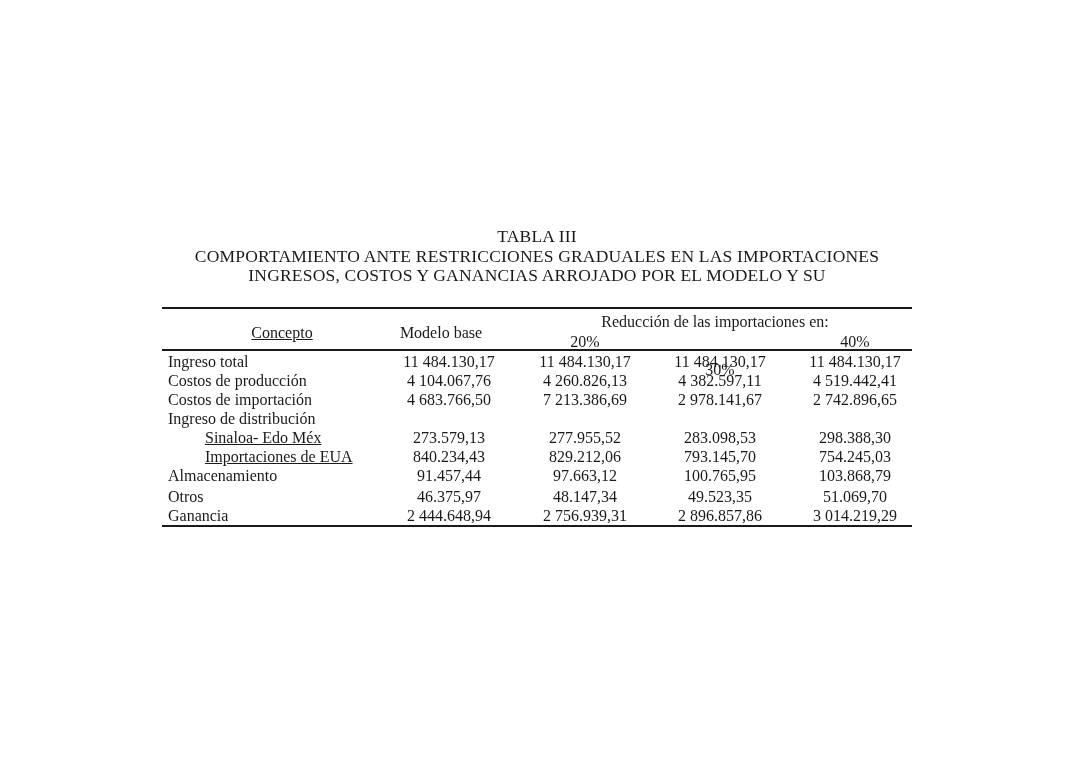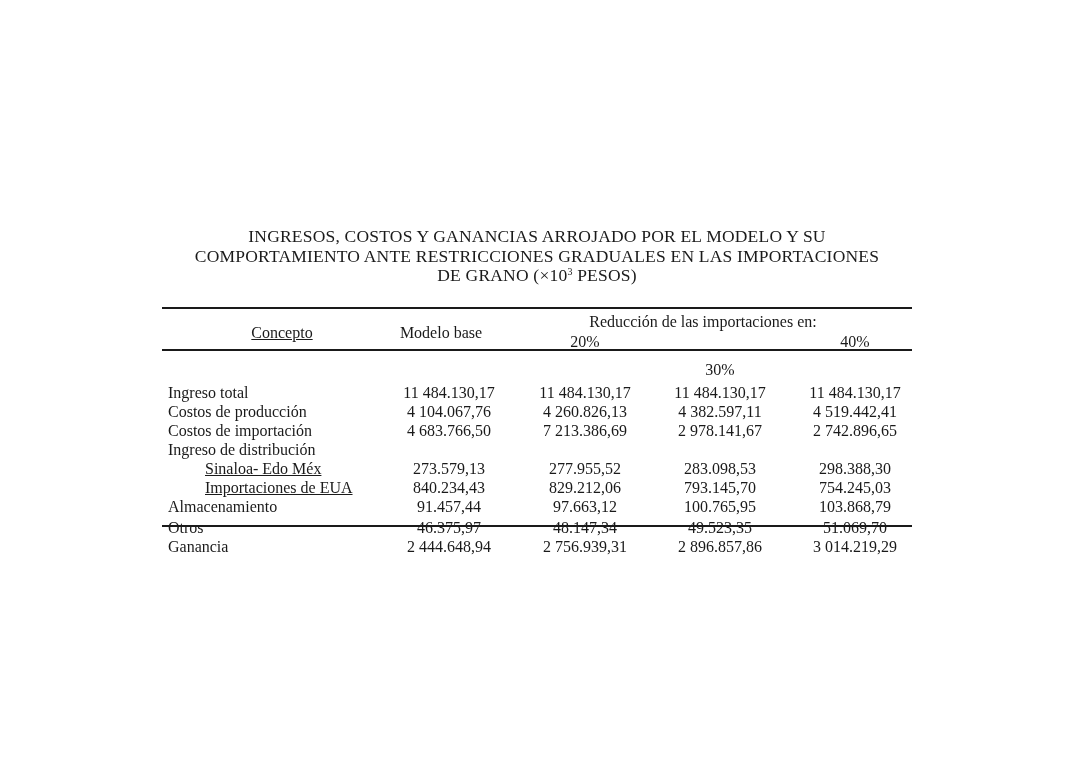--- a/index.html
+++ b/index.html
@@ -6,42 +6,42 @@
     body { width: 1082px; height: 761px; position: relative; overflow: hidden;
            font-family: "Liberation Serif", "DejaVu Serif", serif; color: #1a1a1a; }
     .caption { position: absolute; left: 162px; width: 750px; top: 227px;
                text-align: center; font-size: 17.5px; line-height: 19.5px; letter-spacing: 0.2px; }
     .caption sup { font-size: 10px; vertical-align: 6px; line-height: 0; }
     .rule-top { position: absolute; left: 162px; top: 307px; width: 750px; height: 1.5px; background: #1a1a1a; }
     .rule-mid { position: absolute; left: 162px; top: 349px; width: 750px; height: 1.5px; background: #1a1a1a; }
     .rule-bot { position: absolute; left: 162px; top: 525px; width: 750px; height: 1.5px; background: #1a1a1a; }
     .hdr { position: absolute; font-size: 16px; text-align: center; }
     .row { position: absolute; left: 162px; width: 750px; height: 19px; font-size: 16px; }
-    .row span { position: absolute; top: 0; white-space: nowrap; margin-top: 31px; }
+    .row span { position: absolute; top: 0; white-space: nowrap; }
     .lbl { left: 6px; }
     .lbl.indent { left: 43px; text-decoration: underline; }
     .c0 { left: 222px; width: 130px; text-align: center; }
     .c1 { left: 358px; width: 130px; text-align: center; }
     .c2 { left: 493px; width: 130px; text-align: center; }
     .c3 { left: 628px; width: 130px; text-align: center; }
   </style>
 </head>
 <body>
 
 <div class="caption">
+  <div>TABLA III</div>
+  <div>COMPORTAMIENTO ANTE RESTRICCIONES GRADUALES EN LAS IMPORTACIONES</div>
   <div>INGRESOS, COSTOS Y GANANCIAS ARROJADO POR EL MODELO Y SU</div>
-  <div>COMPORTAMIENTO ANTE RESTRICCIONES GRADUALES EN LAS IMPORTACIONES</div>
-  <div><span>DE GRANO (×10</span><sup>3</sup><span> PESOS)</span></div>
 </div>
 
 <div class="rule-top"></div>
 
 <div class="hdr" style="left:192px; top:324px; width:180px;text-decoration:underline;">Concepto</div>
 <div class="hdr" style="left:376px; top:324px; width:130px;">Modelo base</div>
-<div class="hdr" style="left:508px; top:313px; width:390px;">Reducción de las importaciones en:</div>
+<div class="hdr" style="left:520px; top:313px; width:390px;">Reducción de las importaciones en:</div>
 <div class="hdr" style="left:520px; top:333px; width:130px;">20%</div>
 <div class="hdr" style="left:655px; top:333px; width:130px;margin-top:28px;">30%</div>
 <div class="hdr" style="left:790px; top:333px; width:130px;">40%</div>
 
 <div class="rule-mid"></div>
 
 <div class="row" style="top:353px;">
   <span class="lbl">Ingreso total</span>
   <span class="c0">11 484.130,17</span>
   <span class="c1">11 484.130,17</span>

